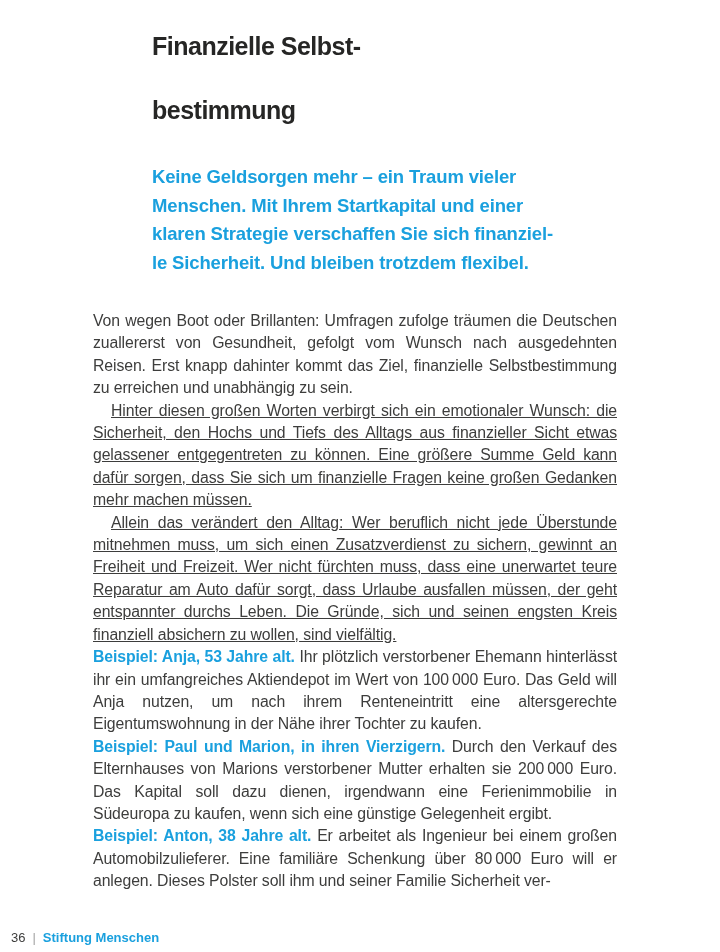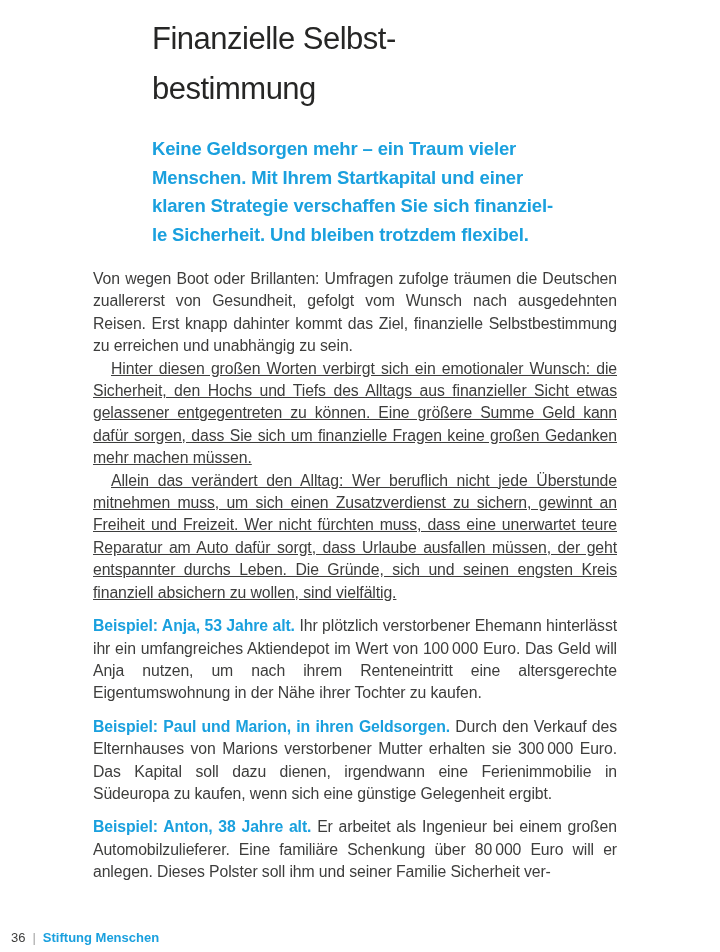--- a/index.html
+++ b/index.html
@@ -17,23 +17,23 @@
     color: #3d3d3c;
   }
   .content {
     position: absolute;
     left: 93px;
     top: 14px;
     width: 524px;
   }
   .title {
     margin: 0 0 0 59px;
-    font-size: 31px;
-    line-height: 50px;
-    font-weight: normal;
+    font-size: 25px;
+    line-height: 64px;
+    font-weight: bold;
     color: #262625;
     letter-spacing: -0.5px;
     white-space: pre-line;
   }
   .lead {
     margin: 21px 0 16px 59px;
     width: 468px;
     font-size: 18.5px;
     line-height: 28.5px;
     font-weight: bold;
@@ -44,28 +44,27 @@
   .body-text {
     margin: 0;
     font-size: 15.8px;
     line-height: 22.4px;
     text-align: justify;
     letter-spacing: -0.1px;
     -webkit-hyphens: manual;
     hyphens: manual;
   }
   .first-para {
-    margin-top: 19px;
+    margin-top: 33px;
   }
   .indent {
     text-indent: 18px;
     text-decoration: underline;
   }
   .example {
-    margin-top: 11px;
   }
   .example-lead {
     font-weight: bold;
     color: #1aa0de;
   }
   .footer {
     position: absolute;
     left: 11px;
     bottom: 6px;
     font-size: 13px;
@@ -103,22 +102,22 @@
     <p class="body-text indent">Hinter diesen großen Worten verbirgt sich ein emotionaler Wunsch: die Sicherheit, den Hochs und Tiefs des Alltags aus finanzieller Sicht et­was gelassener entgegentreten zu können. Eine größere Summe Geld kann dafür sorgen, dass Sie sich um finanzielle Fragen keine großen Ge­danken mehr machen müssen.</p>
 
     <p class="body-text indent">Allein das verändert den Alltag: Wer beruflich nicht jede Überstunde mitnehmen muss, um sich einen Zusatzverdienst zu sichern, gewinnt an Freiheit und Freizeit. Wer nicht fürchten muss, dass eine unerwartet teure Reparatur am Auto dafür sorgt, dass Urlaube ausfallen müssen, der geht entspannter durchs Leben. Die Gründe, sich und seinen engs­ten Kreis finanziell absichern zu wollen, sind vielfältig.</p>
 
     <p class="body-text example">
       <span class="example-lead">Beispiel: Anja, 53 Jahre alt.</span>
       <span>Ihr plötzlich verstorbener Ehemann hin­terlässt ihr ein umfangreiches Aktiendepot im Wert von 100 000 Euro. Das Geld will Anja nutzen, um nach ihrem Renteneintritt eine altersge­rechte Eigentumswohnung in der Nähe ihrer Tochter zu kaufen.</span>
     </p>
 
     <p class="body-text example">
-      <span class="example-lead">Beispiel: Paul und Marion, in ihren Geldsorgen.</span>
-      <span>Durch den Verkauf des Elternhauses von Marions verstorbener Mutter erhalten sie 300 000 Euro. Das Kapital soll dazu dienen, irgendwann eine Ferienimmobilie in Südeuropa zu kaufen, wenn sich eine günstige Gelegenheit ergibt.</span>
+      <span class="example-lead">Beispiel: Paul und Marion, in ihren Vierzigern.</span>
+      <span>Durch den Verkauf des Elternhauses von Marions verstorbener Mutter erhalten sie 200 000 Euro. Das Kapital soll dazu dienen, irgendwann eine Ferienimmobilie in Südeuropa zu kaufen, wenn sich eine günstige Gelegenheit ergibt.</span>
     </p>
 
     <p class="body-text example">
       <span class="example-lead">Beispiel: Anton, 38 Jahre alt.</span>
       <span>Er arbeitet als Ingenieur bei einem gro­ßen Automobilzulieferer. Eine familiäre Schenkung über 80 000 Euro will er anlegen. Dieses Polster soll ihm und seiner Familie Sicherheit ver-</span>
     </p>
 
   </div>
 
   <div class="footer">

